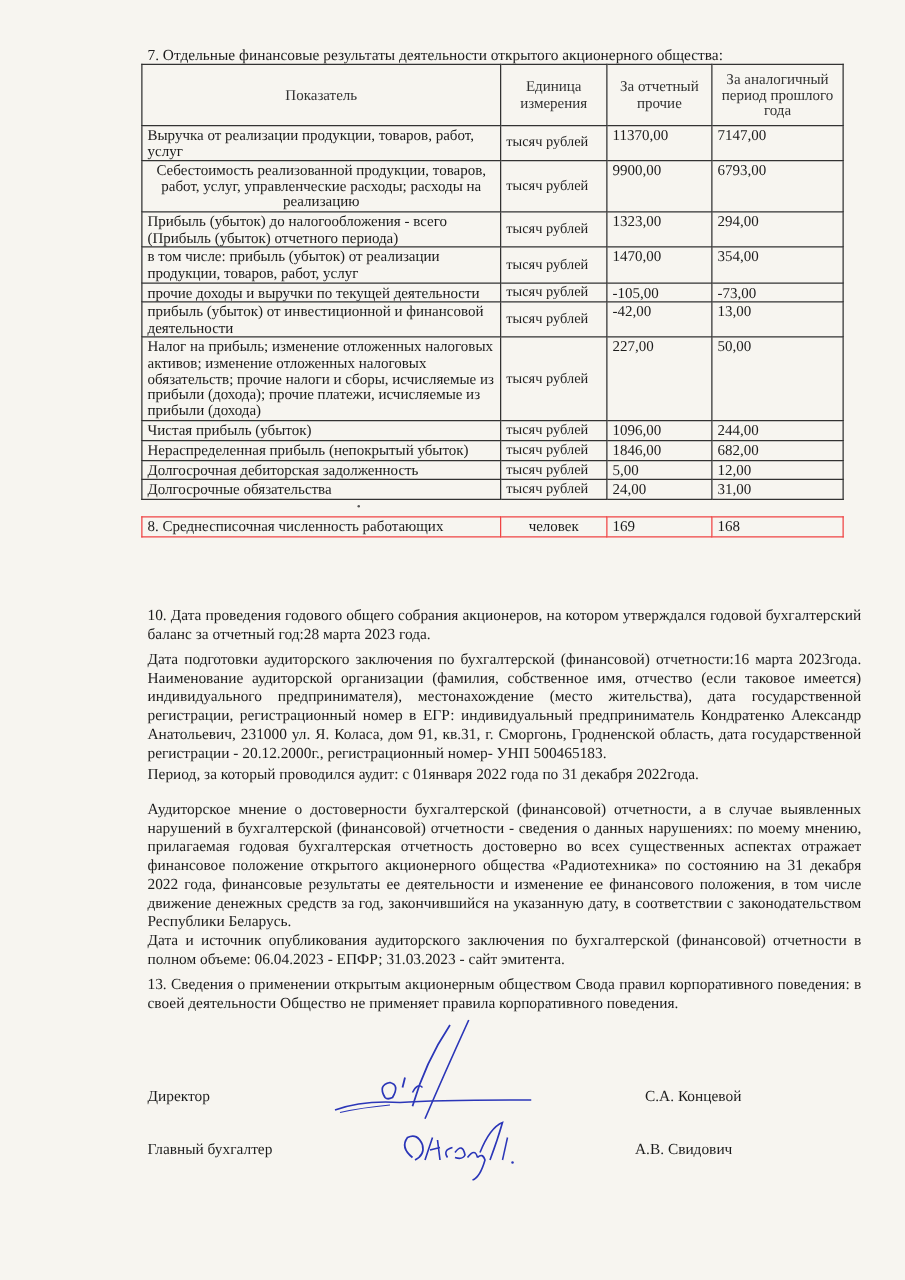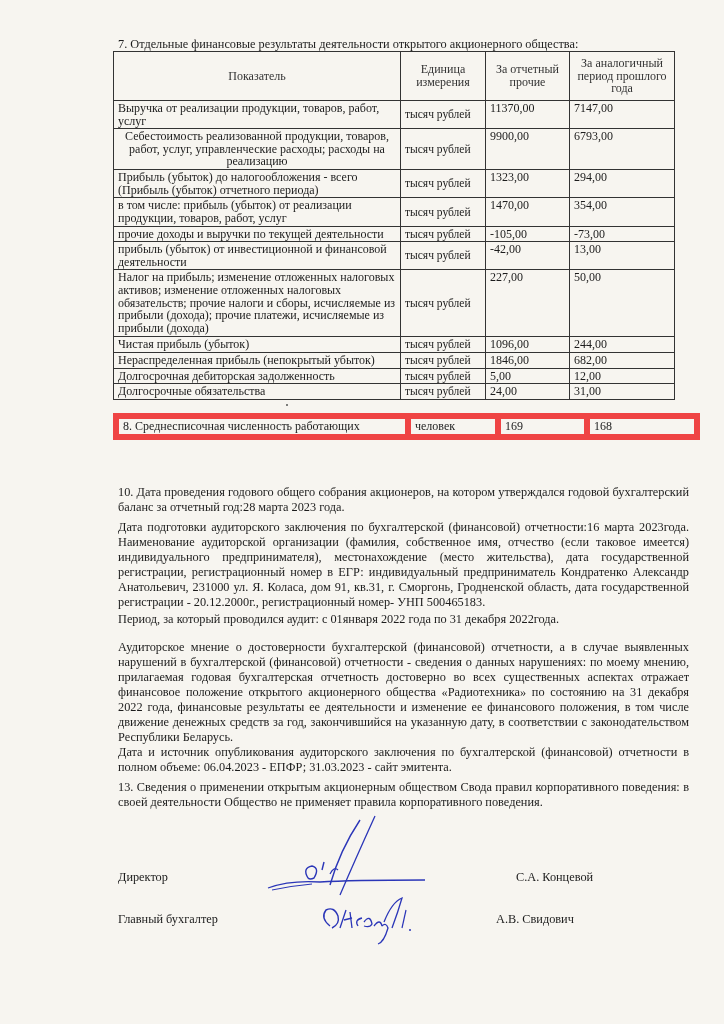--- a/index.html
+++ b/index.html
@@ -18,22 +18,22 @@
   table.fin td, table.fin th {
     border: 1px solid #333; padding: 1px 4px; vertical-align: top; font-weight: normal;
   }
   table.fin th { text-align: center; vertical-align: middle; color: #333; }
   table.fin td.unit { text-align: left; vertical-align: middle; font-size: 11.5px; }
   .c1 { width: 278px; } .c2 { width: 76px; } .c3 { width: 75px; } .c4 { width: 96px; }
   table.emp {
     position: absolute; left: 113px; top: 413px;
     border-collapse: collapse; font-size: 12px; line-height: 13px;
   }
-  table.emp td { border: 6px solid #ef4444; padding: 1px 4px; }
-  table.emp td.unit { }
+  table.emp td { border: 1px solid #ef4444; padding: 1px 4px; }
+  table.emp td.unit { text-align: center; }
   .dot { position: absolute; left: 286px; top: 404px; width: 2px; height: 2px; background: #555; border-radius: 1px; }
   .para {
     position: absolute; left: 118px; width: 571px; font-size: 12.3px; line-height: 15px;
     text-align: justify;
   }
   .sig-label { position: absolute; font-size: 12.3px; }
   .signature { position: absolute; }
 </style>
 </head>
 <body>
@@ -137,21 +137,21 @@
   <div class="para" style="top:485px">10. Дата проведения годового общего собрания акционеров, на котором утверждался годовой бухгалтерский баланс за отчетный год:28 марта 2023 года.</div>
   <div class="para" style="top:520px">Дата подготовки аудиторского заключения по бухгалтерской (финансовой) отчетности:16 марта 2023года. Наименование аудиторской организации (фамилия, собственное имя, отчество (если таковое имеется) индивидуального предпринимателя), местонахождение (место жительства), дата государственной регистрации, регистрационный номер в ЕГР: индивидуальный предприниматель Кондратенко Александр Анатольевич, 231000 ул. Я. Коласа, дом 91, кв.31, г. Сморгонь, Гродненской область, дата государственной регистрации - 20.12.2000г., регистрационный   номер- УНП 500465183.</div>
   <div class="para" style="top:612px">Период, за который проводился аудит: с 01января 2022 года по 31 декабря 2022года.</div>
   <div class="para" style="top:640px">Аудиторское мнение о достоверности бухгалтерской (финансовой) отчетности, а в случае выявленных нарушений в бухгалтерской (финансовой) отчетности - сведения о данных нарушениях: по моему мнению, прилагаемая годовая бухгалтерская отчетность достоверно во всех существенных аспектах отражает финансовое положение открытого акционерного общества «Радиотехника» по состоянию на 31 декабря 2022 года, финансовые результаты ее деятельности и изменение ее финансового положения, в том числе движение денежных средств за год, закончившийся на указанную дату, в соответствии с законодательством Республики Беларусь.</div>
   <div class="para" style="top:745px">Дата и источник опубликования аудиторского заключения по бухгалтерской (финансовой) отчетности в полном объеме: 06.04.2023 - ЕПФР; 31.03.2023 - сайт эмитента.</div>
   <div class="para" style="top:780px">13. Сведения о применении открытым акционерным обществом Свода правил корпоративного поведения: в своей деятельности Общество не применяет правила корпоративного поведения.</div>
 
   <div class="sig-label" style="left:118px; top:870px">Директор</div>
   <div class="sig-label" style="left:516px; top:870px">С.А. Концевой</div>
   <div class="sig-label" style="left:118px; top:912px">Главный бухгалтер</div>
-  <div class="sig-label" style="left:496px; top:912px">А.В. Свидович</div>
+  <div class="sig-label" style="left:508px; top:912px">А.В. Свидович</div>
 
   <svg class="signature" style="left:260px; top:810px" width="170" height="90" viewBox="0 0 170 90">
     <path class="ink" d="M8 78 Q30 70 60 72 Q90 70 165 70" fill="none" stroke-width="1.3" stroke="#2b36b8"></path>
     <path class="ink" d="M12 80 Q30 76 52 74" fill="none" stroke-width="1" stroke="#2b36b8"></path>
     <path class="ink" d="M48 68 Q42 58 52 56 Q60 58 54 68 Q50 70 48 68" fill="none" stroke-width="1.4" stroke="#2b36b8"></path>
     <path class="ink" d="M64 52 L62 60" fill="none" stroke-width="1.4" stroke="#2b36b8"></path>
     <path class="ink" d="M70 75 Q80 40 100 10" fill="none" stroke-width="1.4" stroke="#2b36b8"></path>
     <path class="ink" d="M80 85 Q95 50 115 6" fill="none" stroke-width="1.3" stroke="#2b36b8"></path>
     <path class="ink" d="M70 64 Q74 56 78 60" fill="none" stroke-width="1.2" stroke="#2b36b8"></path>
   </svg>

